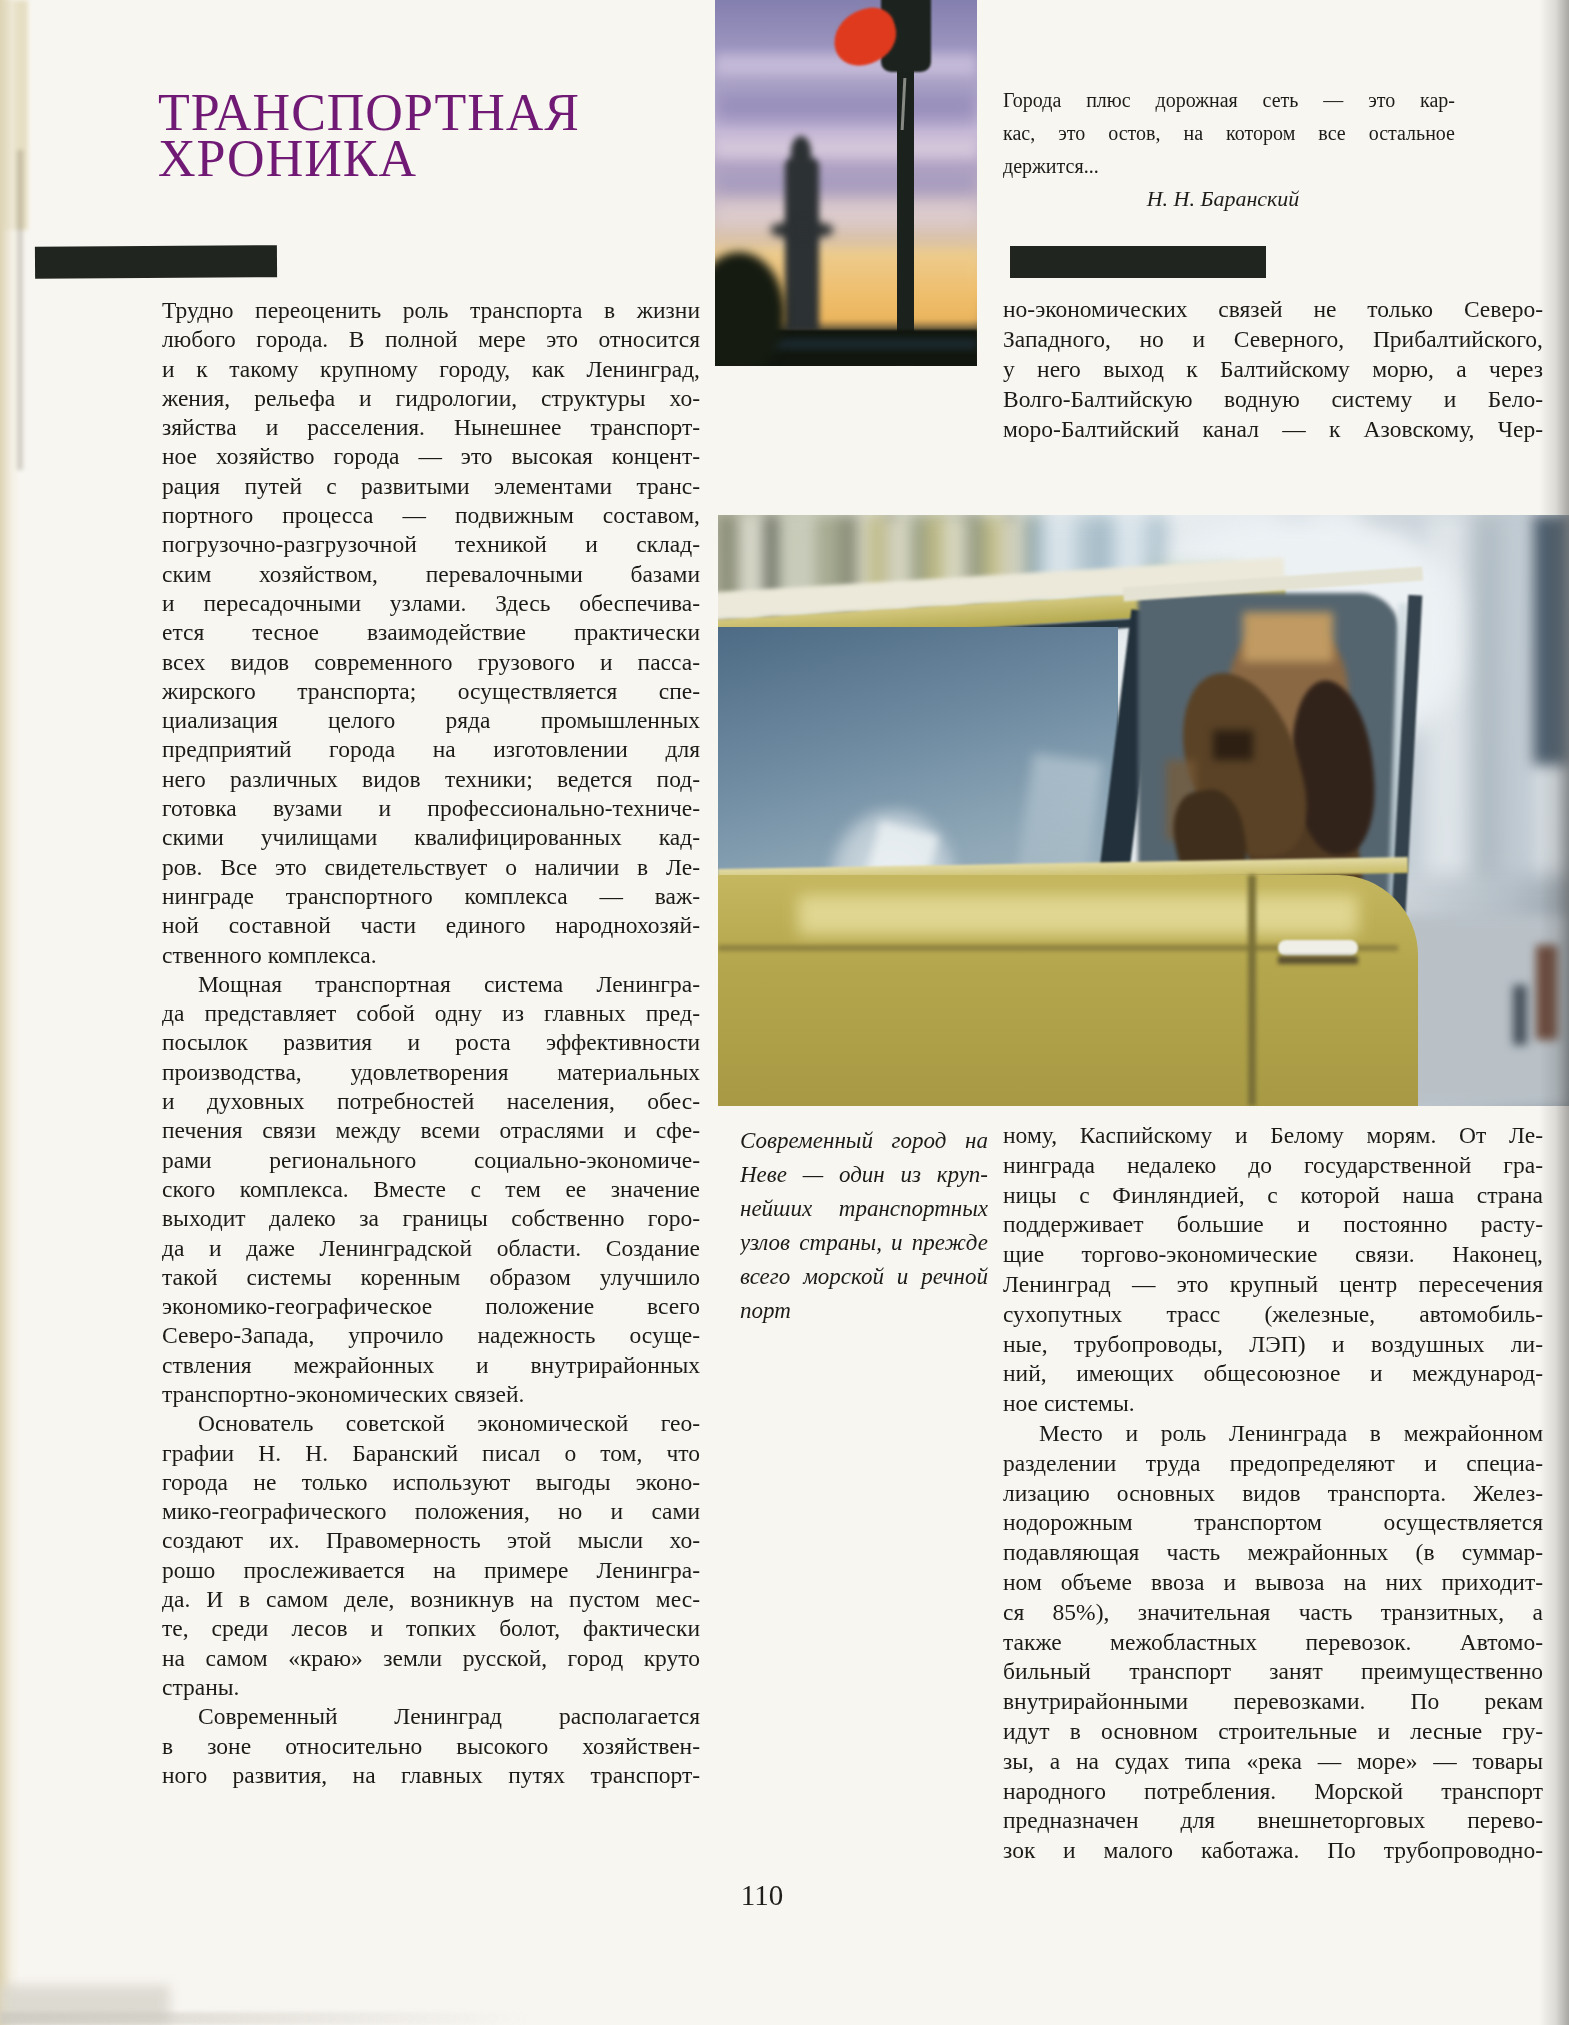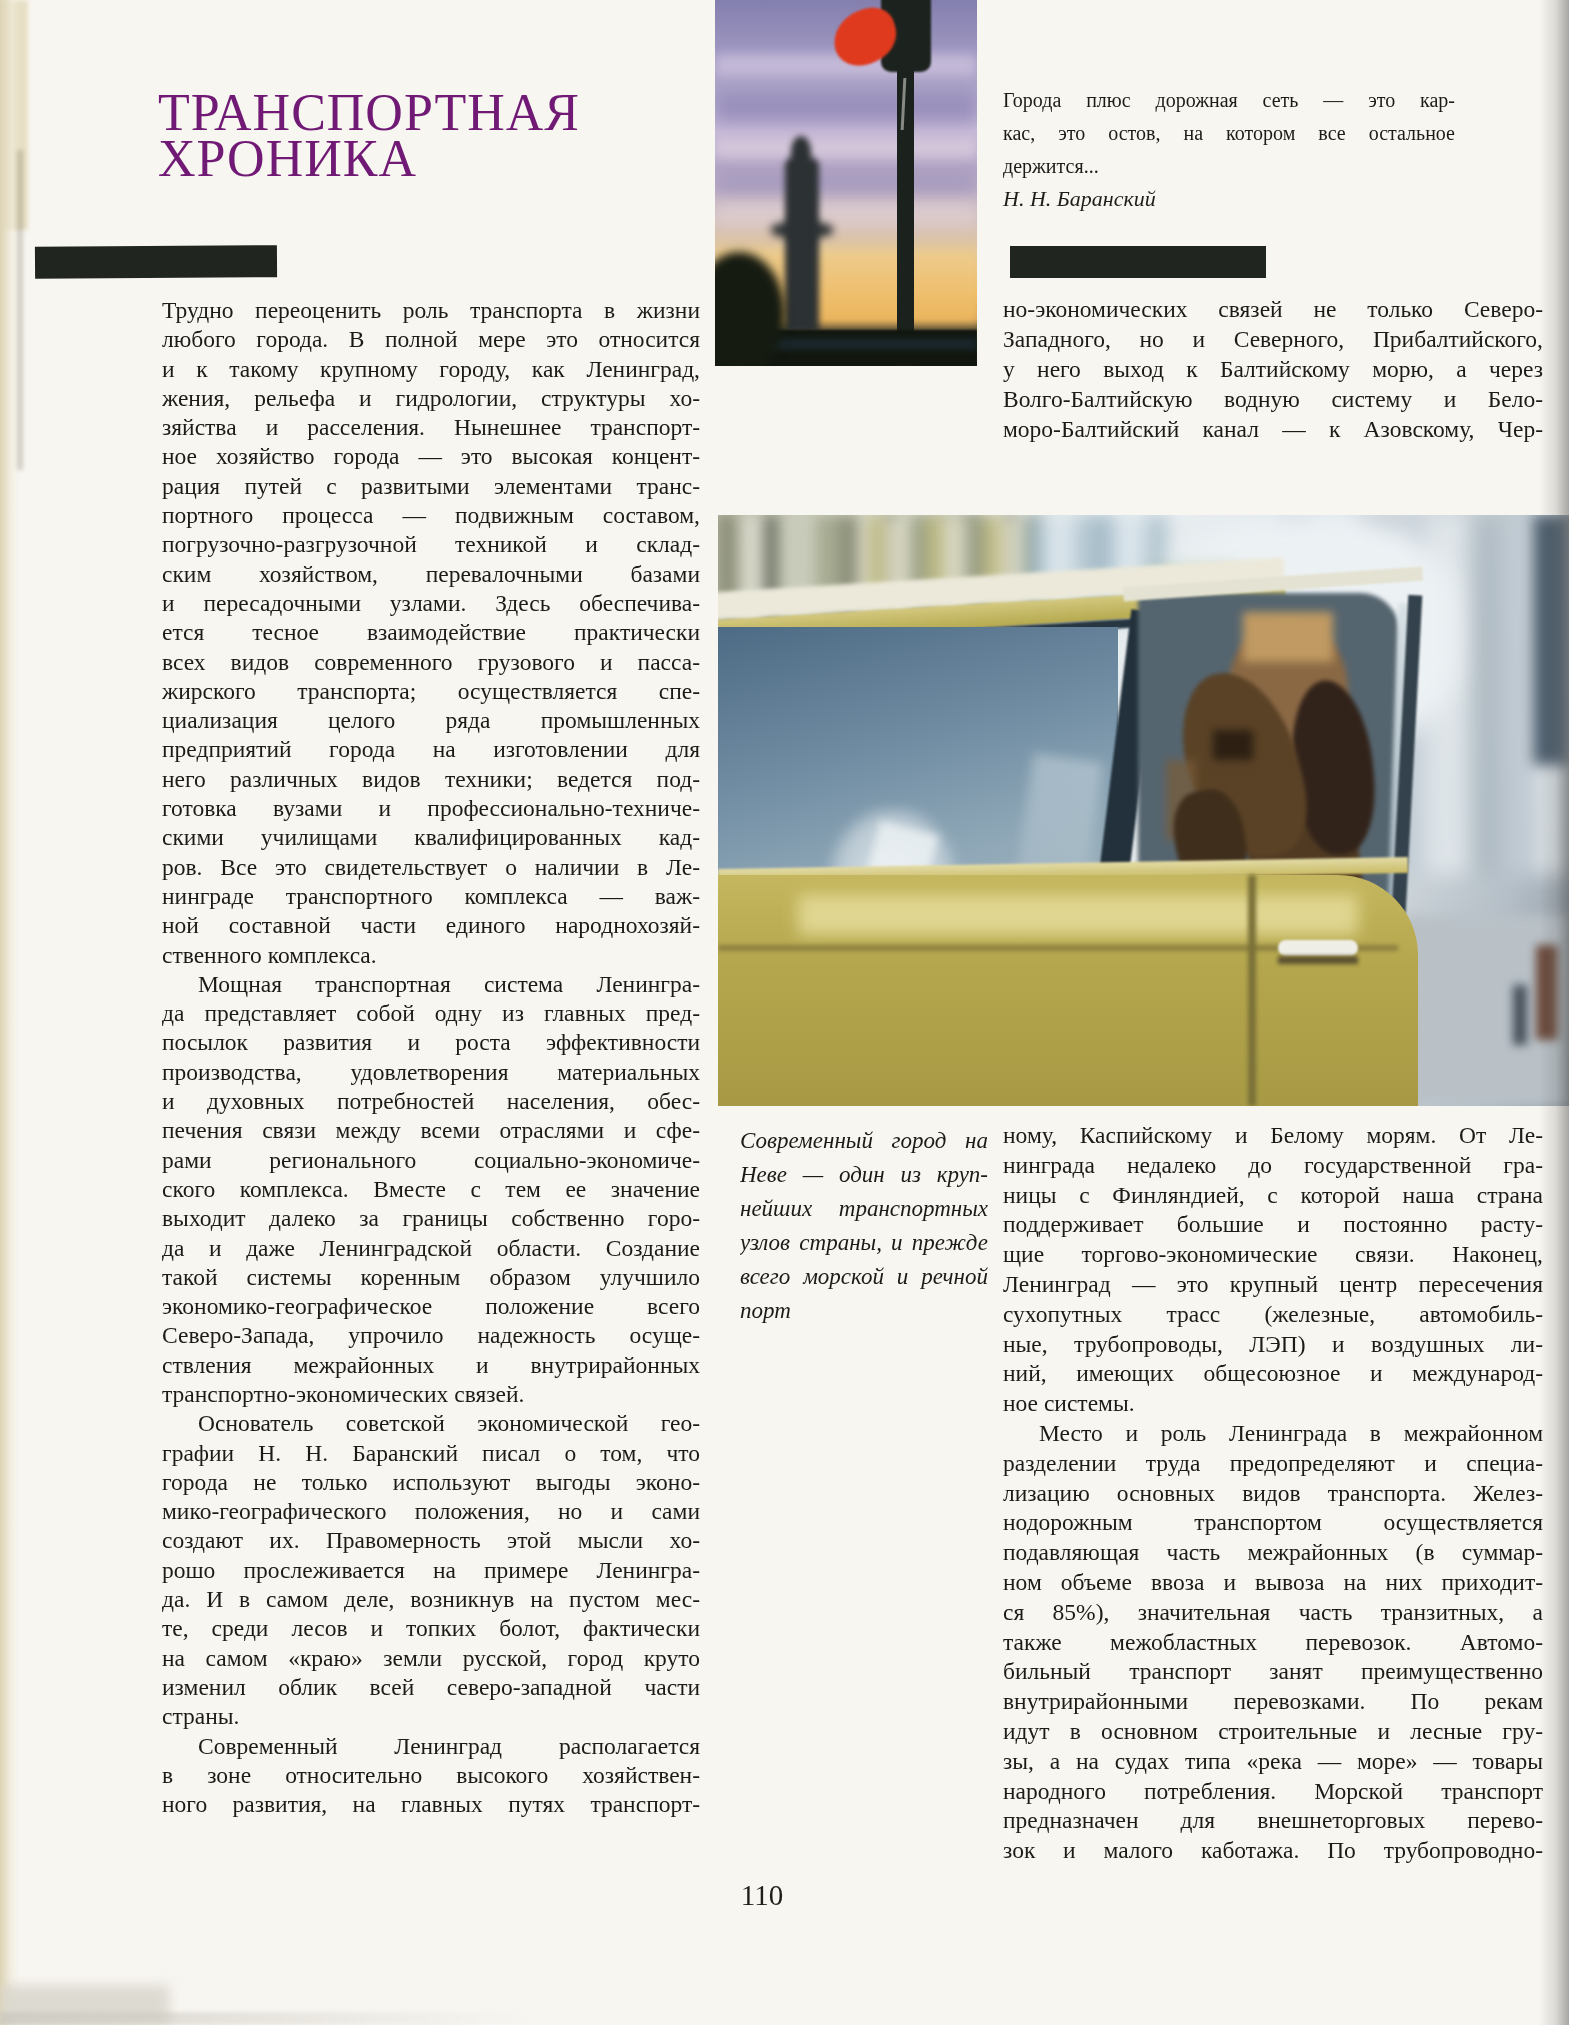--- a/index.html
+++ b/index.html
@@ -16,21 +16,21 @@
   #right-col-top{left:1003px;top:294px;width:540px;font-size:23.5px;line-height:30px;}
   #right-col-top .tl{height:30px;}
   #right-col-main{left:1003px;top:1121px;width:540px;font-size:23.5px;line-height:29.8px;}
   #right-col-main .tl{height:29.8px;}
   #photo-caption{left:740px;top:1124px;width:248px;font-size:23px;line-height:34px;
                  font-style:italic;}
   #photo-caption .tl{height:34px;}
   #epigraph{left:1003px;top:84px;width:452px;font-size:20px;line-height:33px;}
   #epigraph .tl{height:33px;}
   #epigraph-author{left:1003px;top:186px;width:440px;font-size:22px;font-style:italic;
-                   text-align:left;}
+                   text-align:center;}
   #page-number{left:712px;top:1879px;width:100px;font-size:29px;text-align:center;}
 
   .tl{text-align:justify;text-align-last:justify;overflow:hidden;}
   .tl.e{text-align-last:left;}
   .tl.i{text-indent:36px;}
 
   
   .bar{background:#20261f;}
   #bar-left{left:35px;top:246px;width:242px;height:32px;transform:rotate(-0.4deg);}
   #bar-right{left:1010px;top:246px;width:256px;height:32px;}
@@ -247,21 +247,20 @@
       <div class="tl e">транспортно-экономических связей.</div>
       <div class="tl i">Основатель советской экономической гео-</div>
       <div class="tl">графии Н. Н. Баранский писал о том, что</div>
       <div class="tl">города не только используют выгоды эконо-</div>
       <div class="tl">мико-географического положения, но и сами</div>
       <div class="tl">создают их. Правомерность этой мысли хо-</div>
       <div class="tl">рошо прослеживается на примере Ленингра-</div>
       <div class="tl">да. И в самом деле, возникнув на пустом мес-</div>
       <div class="tl">те, среди лесов и топких болот, фактически</div>
       <div class="tl">на самом «краю» земли русской, город круто</div>
-      <div class="tl">изменил облик всей северо-западной части</div>
       <div class="tl e">страны.</div>
       <div class="tl i">Современный Ленинград располагается</div>
       <div class="tl">в зоне относительно высокого хозяйствен-</div>
       <div class="tl">ного развития, на главных путях транспорт-</div>
     </div>
 
   <div class="abs col" id="right-col-top">
       <div class="tl">но-экономических связей не только Северо-</div>
       <div class="tl">Западного, но и Северного, Прибалтийского,</div>
       <div class="tl">у него выход к Балтийскому морю, а через</div>

